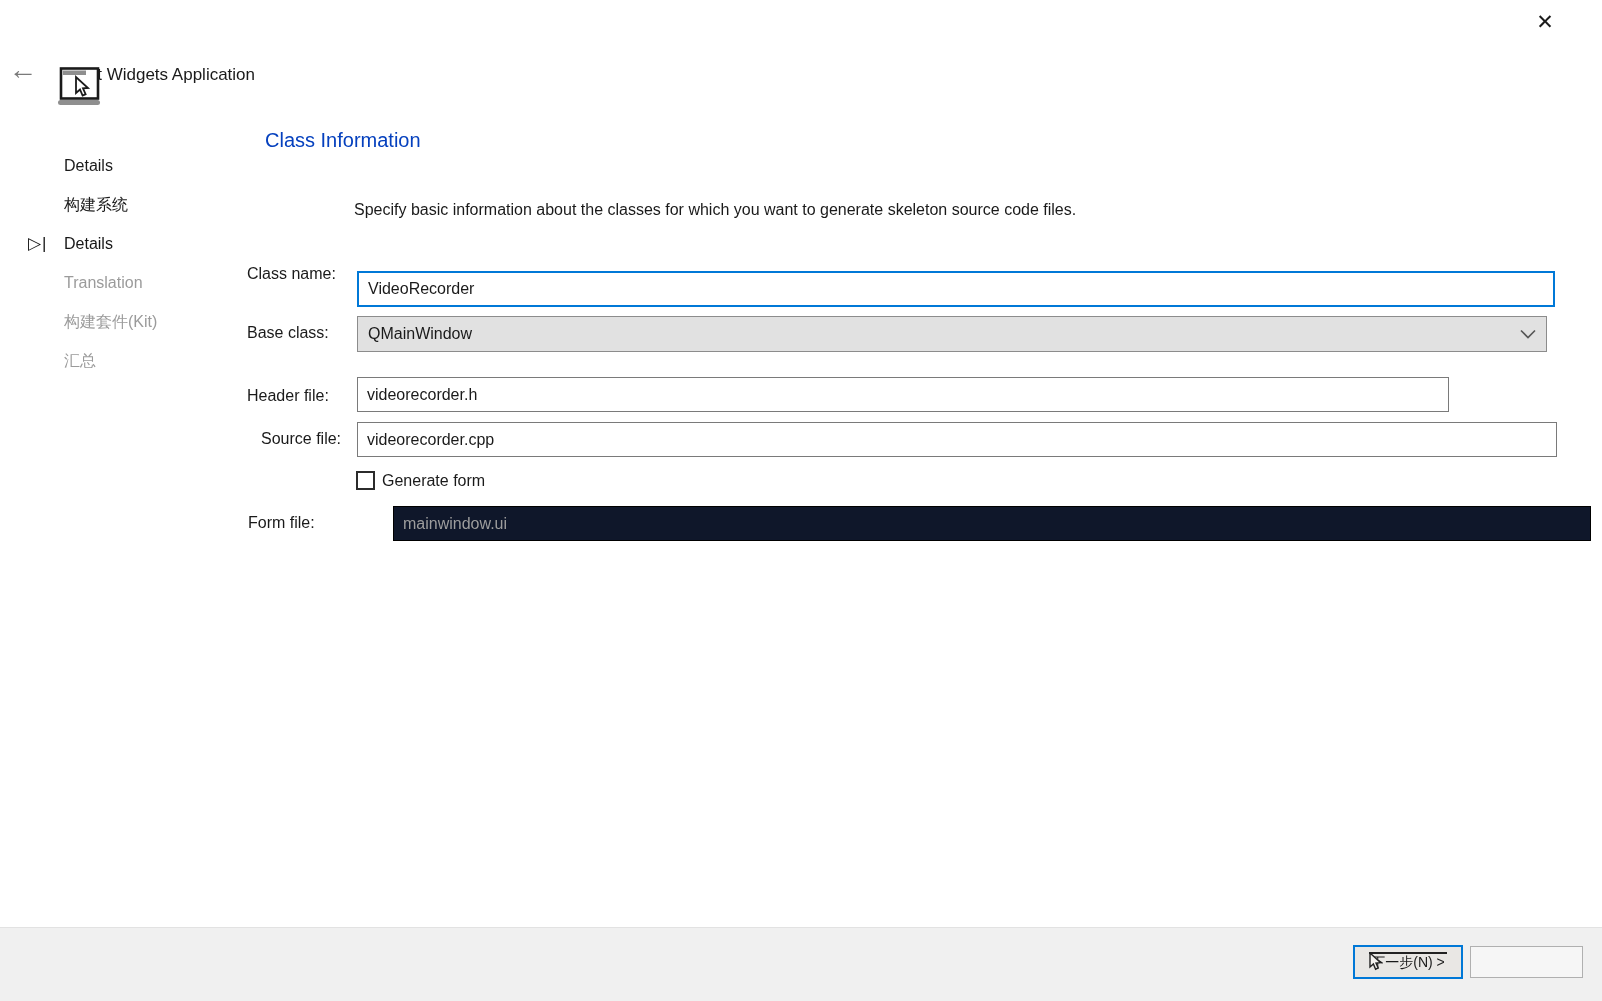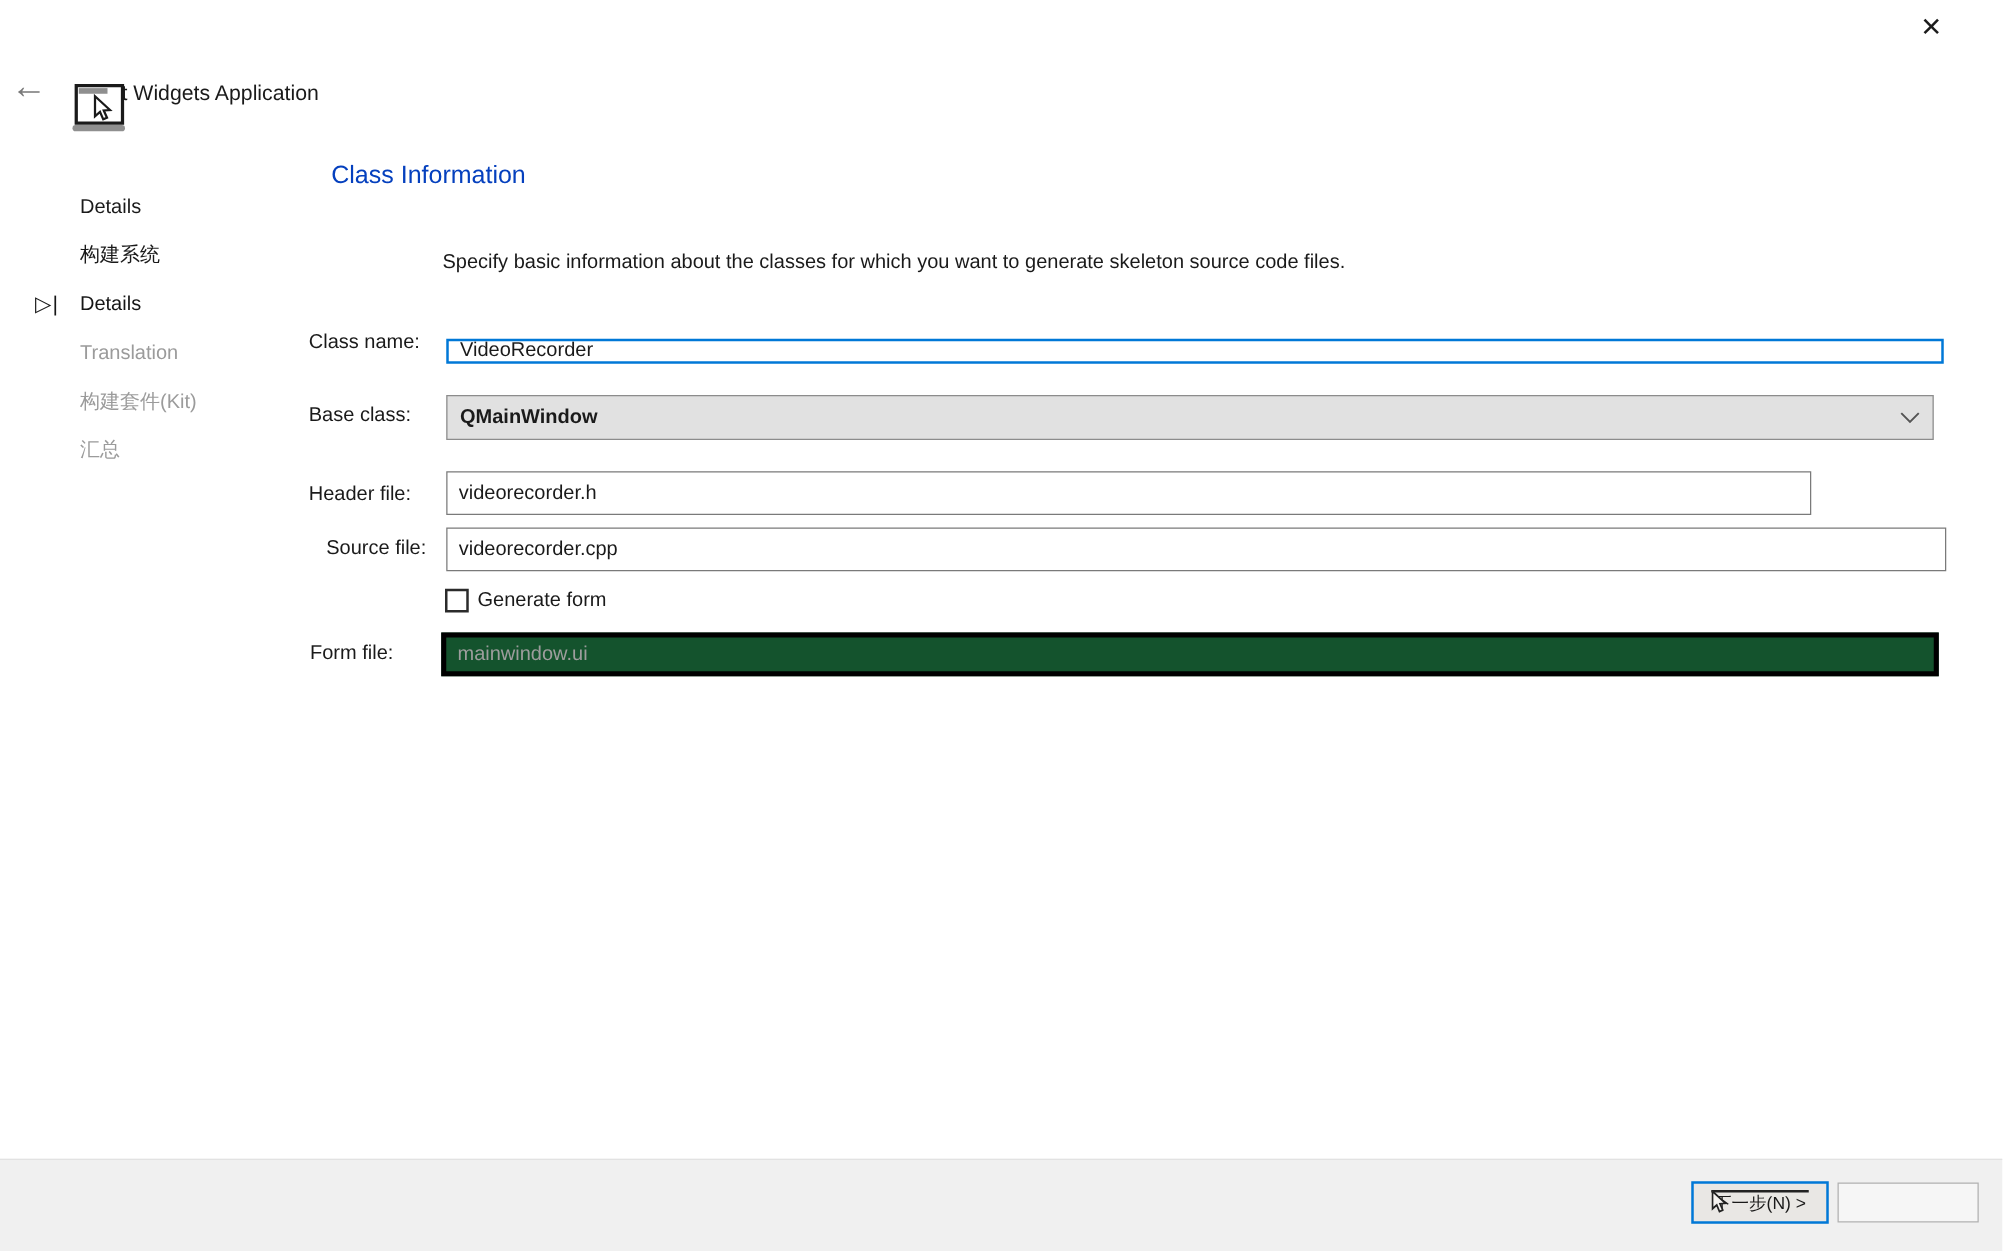--- a/index.html
+++ b/index.html
@@ -63,21 +63,21 @@
   .txt-input {
     font-family:"Liberation Sans", sans-serif;
     font-size:16px; color:#1a1a1a;
     padding:0 9px;
     background:#ffffff;
     border:1px solid #7a7a7a;
     outline:none;
   }
   .txt-input.focused { border:2px solid #0078d7; }
   .txt-input.disabled {
-    background:#14532d; border:4px solid #000000; color:#9d9d9d;
+    background:#0f172a; border:1px solid #000000; color:#9d9d9d;margin-left:40px;
   }
 
   .combo {
     background:#e1e1e1; border:1px solid #8c8c8c;
     display:flex; align-items:center;
     padding:0 10px; font-size:16px; color:#1a1a1a;
     cursor:default;
   }
   .combo .combo-value { flex:1; }
   .combo .chev { width:16px; height:10px; }
@@ -140,24 +140,24 @@
   <li class="upcoming">Translation</li>
   <li class="upcoming">构建套件(Kit)</li>
   <li class="upcoming">汇总</li>
 </ul>
 
 <h1 class="abs page-heading" style="font-weight:normal;margin-left:16px;">Class Information</h1>
 
 <p class="abs page-desc">Specify basic information about the classes for which you want to generate skeleton source code files.</p>
 
 <label class="abs field-label" style="left:247px; top:265px;">Class name:</label>
-<input class="abs txt-input focused" style="left: 357px; top: 271px; width: 1198px; height: 20px;" type="text" value="VideoRecorder">
+<input class="abs txt-input focused" style="left: 357px; top: 271px; width: 1198px; height: 36px;" type="text" value="VideoRecorder">
 
 <label class="abs field-label" style="left:247px; top:324px;">Base class:</label>
-<div class="abs combo" style="left:357px; top:316px; width:1190px; height:36px;font-weight:bold;">
+<div class="abs combo" style="left:357px; top:316px; width:1190px; height:36px;">
   <span class="combo-value">QMainWindow</span>
   <svg class="chev" viewBox="0 0 16 10">
       <polyline points="1,1.5 8,8.5 15,1.5" fill="none" stroke="#555" stroke-width="1.6"></polyline>
     </svg>
 </div>
 
 <label class="abs field-label" style="left:247px; top:387px;">Header file:</label>
 <input class="abs txt-input" style="left: 357px; top: 377px; width: 1092px; height: 35px;" type="text" value="videorecorder.h">
 
 <label class="abs field-label" style="left:261px; top:430px;text-align:center;">Source file:</label>

